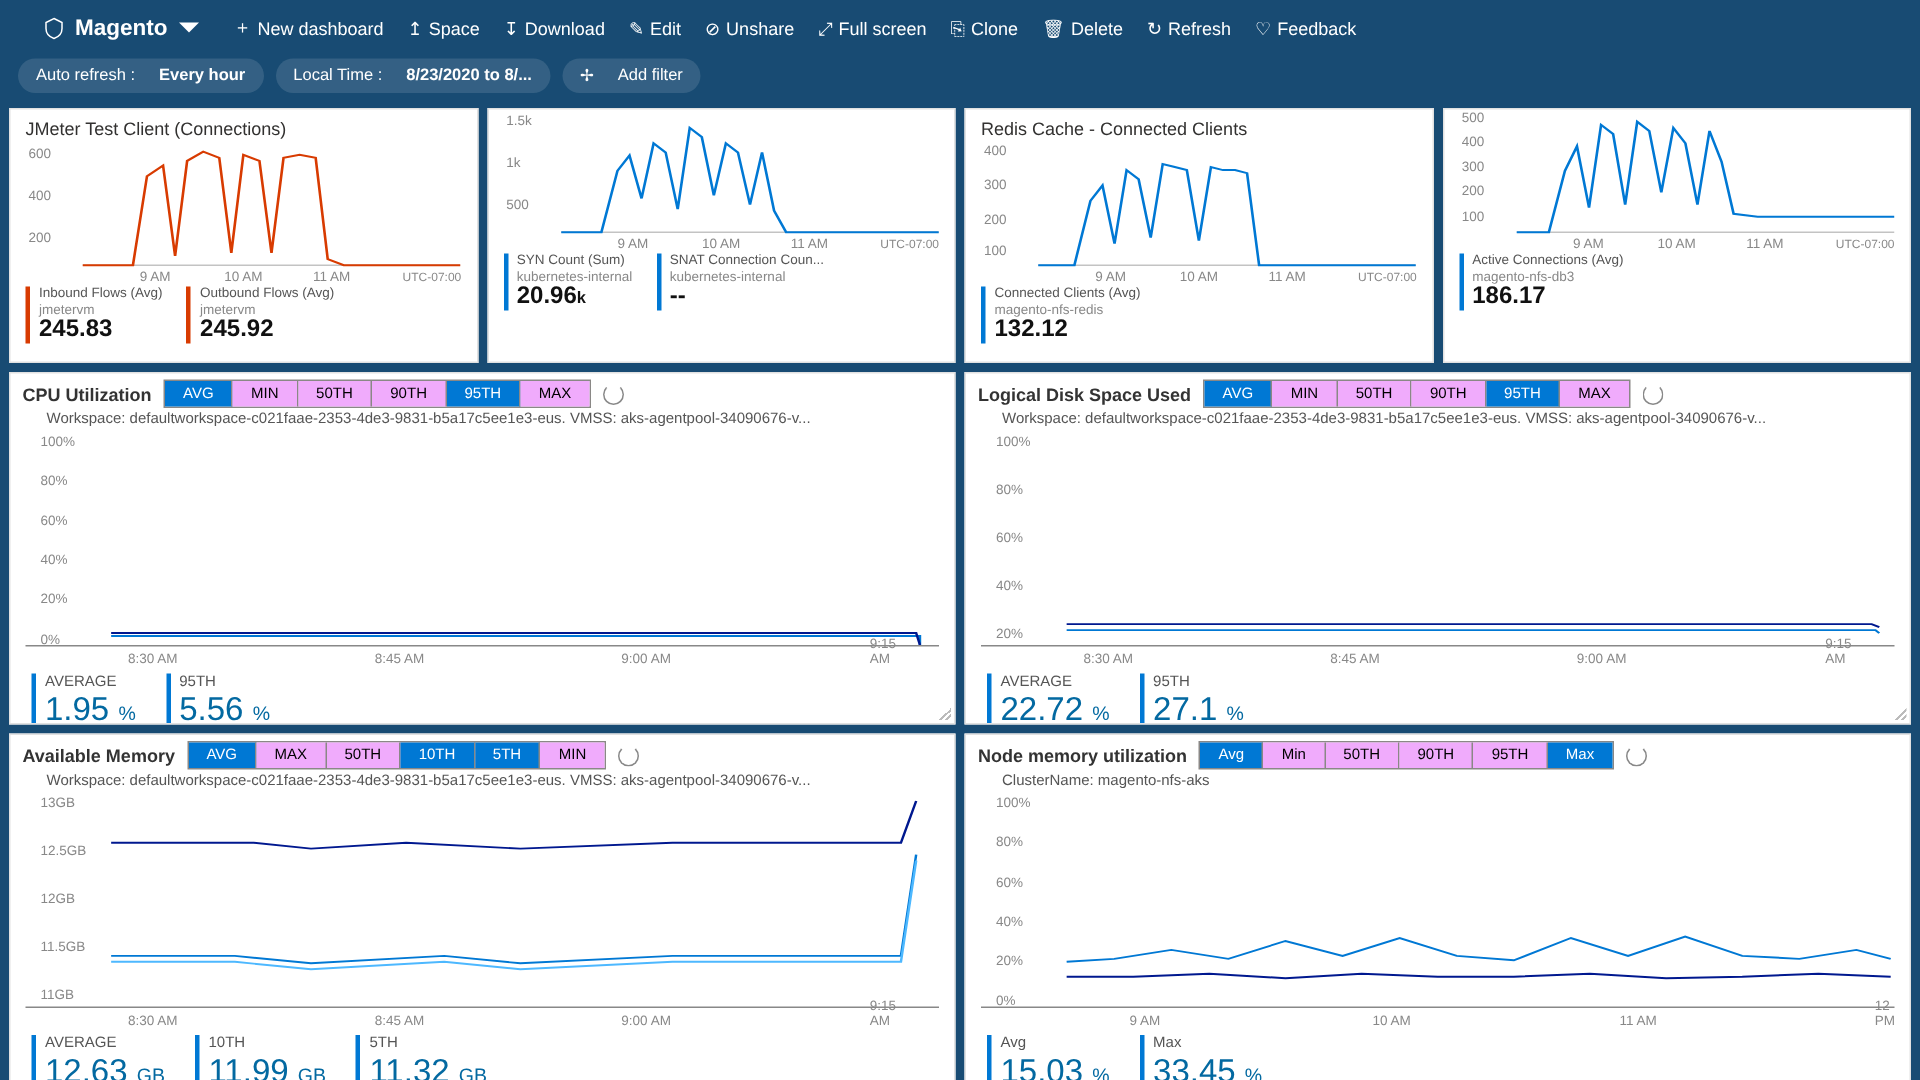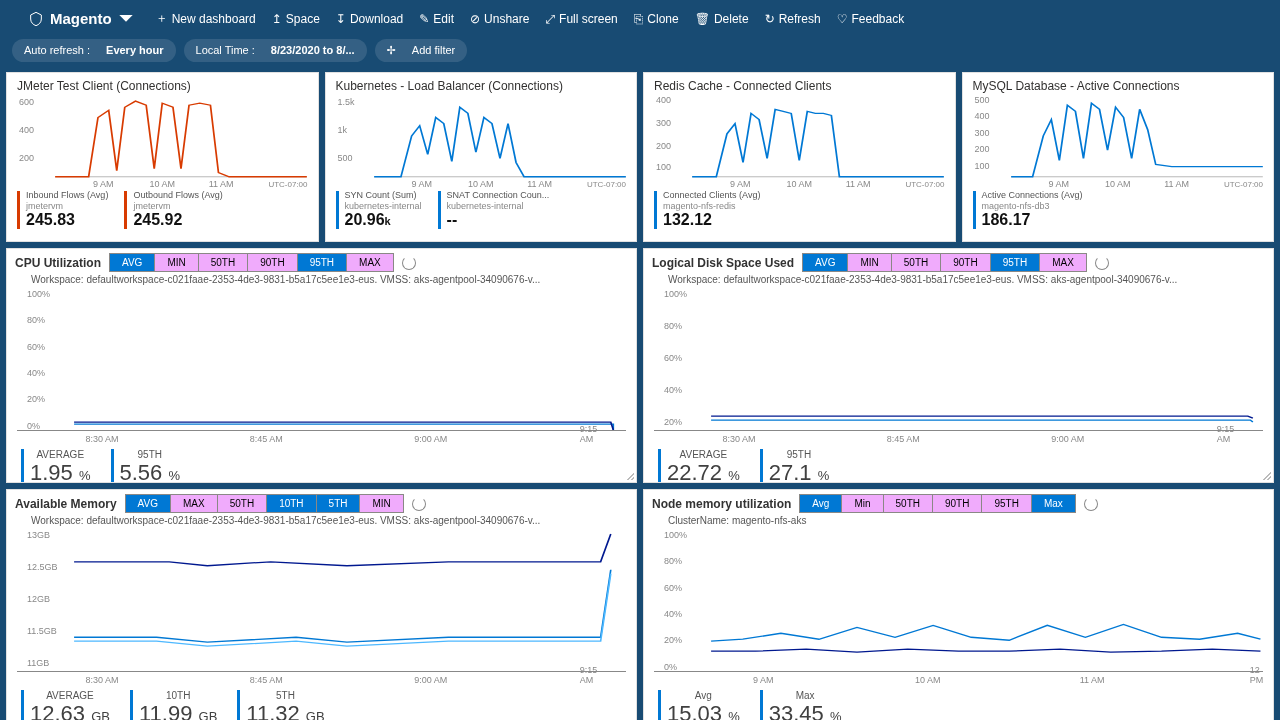--- a/index.html
+++ b/index.html
@@ -34,24 +34,24 @@
 .seg button:last-child { border-right: none; }
 .seg button.on { background: #0078d4; color: #fff; }
 .refresh-ico { margin-left: 8px; width: 14px; height: 14px; border: 1.5px solid #888; border-radius: 50%; border-top-color: transparent; }
 .wsub { font-size: 10px; color: #555; padding: 2px 24px; white-space: nowrap; overflow: hidden; text-overflow: ellipsis; }
 
 .bigchart { position: relative; margin: 4px 10px 0; border-bottom: 1px solid #888; }
 .bigchart.h1 { height: 140px; }
 .bigchart .yl2 { position: absolute; left: 10px; font-size: 9px; color: #888; transform: translateY(-50%); }
 .bigchart .xl2 { position: absolute; bottom: -14px; font-size: 9px; color: #888; transform: translateX(-50%); margin-left: 24px; }
 
-.bigmetrics { display: flex; gap: 20px; padding: 18px 14px 6px; text-align: center; }
+.bigmetrics { display: flex; gap: 20px; padding: 18px 14px 6px; }
 .bm { border-left: 3px solid #0078d4; padding-left: 6px; }
 .bm .bl { font-size: 10px; color: #555; }
-.bm .bv { font-size: 22px; font-weight: 400; color: #404040; }
+.bm .bv { font-size: 22px; font-weight: 400; color: #0369a1; }
 .bm .bv .un { font-size: 13px; }
 
 svg.spark { width: 100%; height: 100%; }
 .grip { position: absolute; right: 2px; bottom: 2px; width: 10px; height: 10px; background:
   linear-gradient(135deg, transparent 60%, #bbb 60%, #bbb 70%, transparent 70%, transparent 80%, #bbb 80%, #bbb 90%, transparent 90%); }
 </style>
 </head>
 <body>
 
 <div class="topbar">
@@ -113,21 +113,20 @@
         </div>
       <div class="metric red">
           <div class="mlabel">Outbound Flows (Avg)</div>
           <div class="msub">jmetervm</div>
           <div class="mval">245.92</div>
         </div>
     </div>
   </div>
 
   <div class="tile">
-    <div class="thead">Kubernetes - Load Balancer (Connections)</div>
     <div class="chartbox">
       <svg class="spark" viewBox="0 0 220 90" preserveAspectRatio="none">
         <line x1="30" y1="80" x2="218" y2="80" stroke="#888" stroke-width="0.5"></line>
         <path d="M30,80 50,80 58,40 64,30 70,58 76,22 82,28 88,65 94,12 100,18 106,56 112,22 118,28 124,62 130,28 136,66 142,80 218,80" fill="none" stroke="#0078d4" stroke-width="1.3"></path>
       </svg>
       <span class="yl" style="top:8%">1.5k</span>
       <span class="yl" style="top:38%">1k</span>
       <span class="yl" style="top:68%">500</span>
       <span class="xl" style="left:30%">9 AM</span>
       <span class="xl" style="left:50%">10 AM</span>
@@ -167,21 +166,20 @@
     <div class="metrics">
       <div class="metric blue">
           <div class="mlabel">Connected Clients (Avg)</div>
           <div class="msub">magento-nfs-redis</div>
           <div class="mval">132.12</div>
         </div>
     </div>
   </div>
 
   <div class="tile">
-    <div class="thead">MySQL Database - Active Connections</div>
     <div class="chartbox">
       <svg class="spark" viewBox="0 0 220 90" preserveAspectRatio="none">
         <line x1="30" y1="80" x2="218" y2="80" stroke="#888" stroke-width="0.5"></line>
         <path d="M30,80 46,80 54,40 60,24 66,64 72,10 78,16 84,62 90,8 96,14 102,54 108,12 114,22 120,62 126,14 132,34 138,68 150,70 218,70" fill="none" stroke="#0078d4" stroke-width="1.3"></path>
       </svg>
       <span class="yl" style="top:5%">500</span>
       <span class="yl" style="top:23%">400</span>
       <span class="yl" style="top:41%">300</span>
       <span class="yl" style="top:59%">200</span>
       <span class="yl" style="top:77%">100</span>

